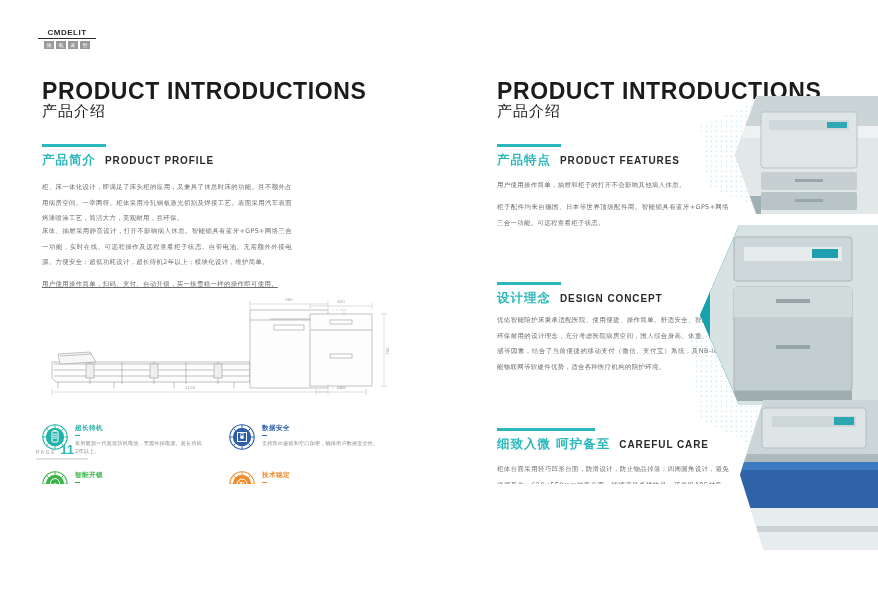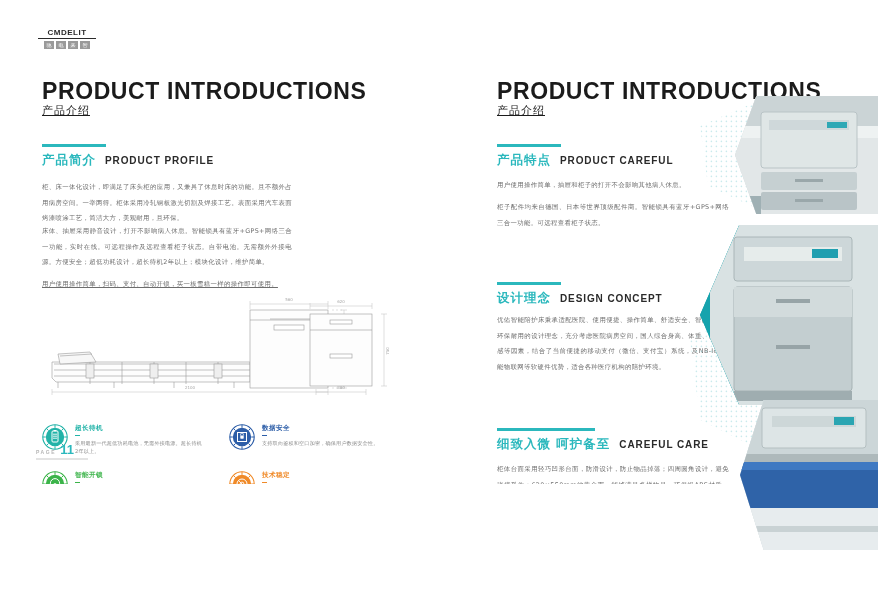--- a/index.html
+++ b/index.html
@@ -30,24 +30,23 @@
     font-family:"DejaVu Sans",sans-serif;
   }
 
   .big-title{
     position:absolute;
     font-size:23px;font-weight:bold;letter-spacing:.6px;color:#1b1b1b;
     line-height:26px;white-space:nowrap;
   }
   .big-sub{
     position:absolute;
-    font-size:11px;color:#1b1b1b;letter-spacing:1px;font-weight:500;
+    font-size:15px;color:#1b1b1b;letter-spacing:1px;font-weight:500;
     line-height:18px;white-space:nowrap;
     font-family:"DejaVu Sans",sans-serif;
-    text-decoration:underline;
   }
 
   
   .sec{position:absolute;white-space:nowrap;}
   .sec .bar{width:64px;height:2.5px;background:#2bb8bd;margin-bottom:5px;}
   .sec .bar.wide{width:98px;}
   .sec .row{display:flex;align-items:baseline;gap:9px;}
   .sec .cn{font-size:12.5px;color:#2bb8bd;font-weight:600;letter-spacing:1px;
     font-family:"DejaVu Sans",sans-serif;}
   .sec .en{font-size:10px;color:#2a2a2a;font-weight:bold;letter-spacing:.9px;}
@@ -330,21 +329,21 @@
 
   <div class="page page-right">
 
     <div class="big-title" style="left:58px;top:78px;">PRODUCT INTRODUCTIONS</div>
     <div class="big-sub" style="left:58px;top:102px;">产品介绍</div>
 
     <div class="sec" style="left:58px;top:144px;">
       <div class="bar"></div>
       <div class="row">
         <span class="cn">产品特点</span>
-        <span class="en">PRODUCT CAREFUL</span>
+        <span class="en">PRODUCT FEATURES</span>
       </div>
     </div>
     <div class="para" style="left:58px;top:178px;width:232px;">用户使用操作简单，抽屉和柜子的打开不会影响其他病人休息。</div>
     <div class="para" style="left:58px;top:200px;width:232px;">柜子配件均来自德国、日本等世界顶级配件商。智能锁具有蓝牙+GPS+网络三合一功能。可远程查看柜子状态。</div>
 
     <div class="sec" style="left:58px;top:282px;">
       <div class="bar"></div>
       <div class="row">
         <span class="cn">设计理念</span>
         <span class="en">DESIGN CONCEPT</span>

